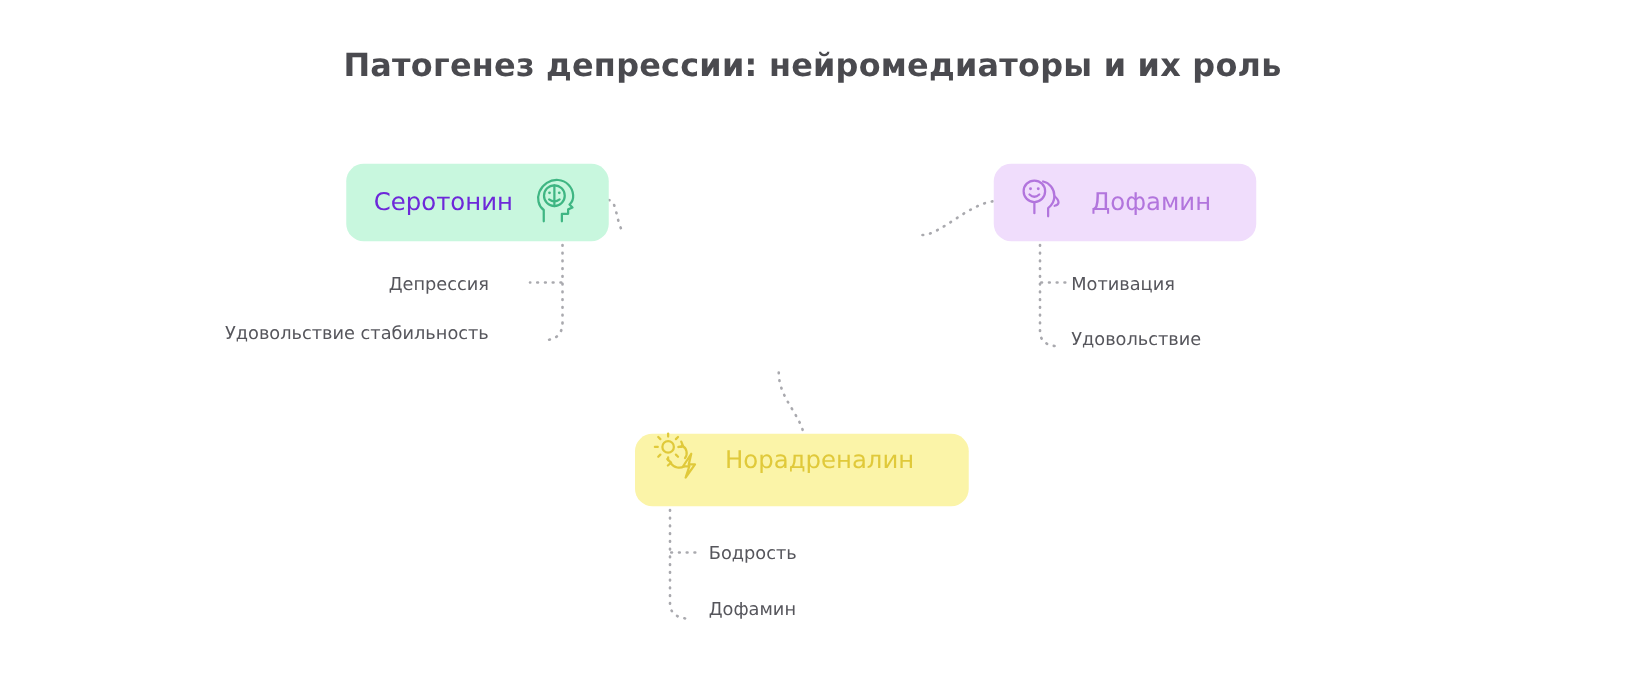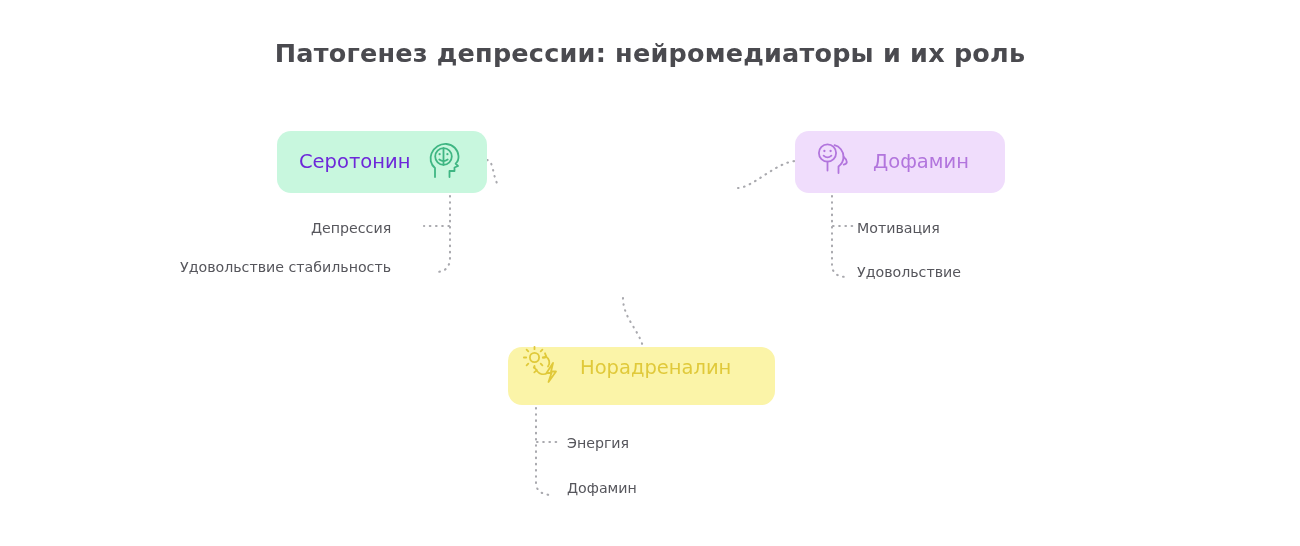--- a/index.html
+++ b/index.html
@@ -193,16 +193,16 @@
     </span>
     <span class="node-label">Норадреналин</span>
   </div>
 
   <div class="leaf" id="leaf-mood">Депрессия</div>
   <div class="leaf" id="leaf-stability">Удовольствие стабильность</div>
 
   <div class="leaf" id="leaf-motivation">Мотивация</div>
   <div class="leaf" id="leaf-pleasure">Удовольствие</div>
 
-  <div class="leaf" id="leaf-energy">Энергия</div>
+  <div class="leaf" id="leaf-energy">Бодрость</div>
   <div class="leaf" id="leaf-vigour">Дофамин</div>
 
 </div>
 
 </body></html>

